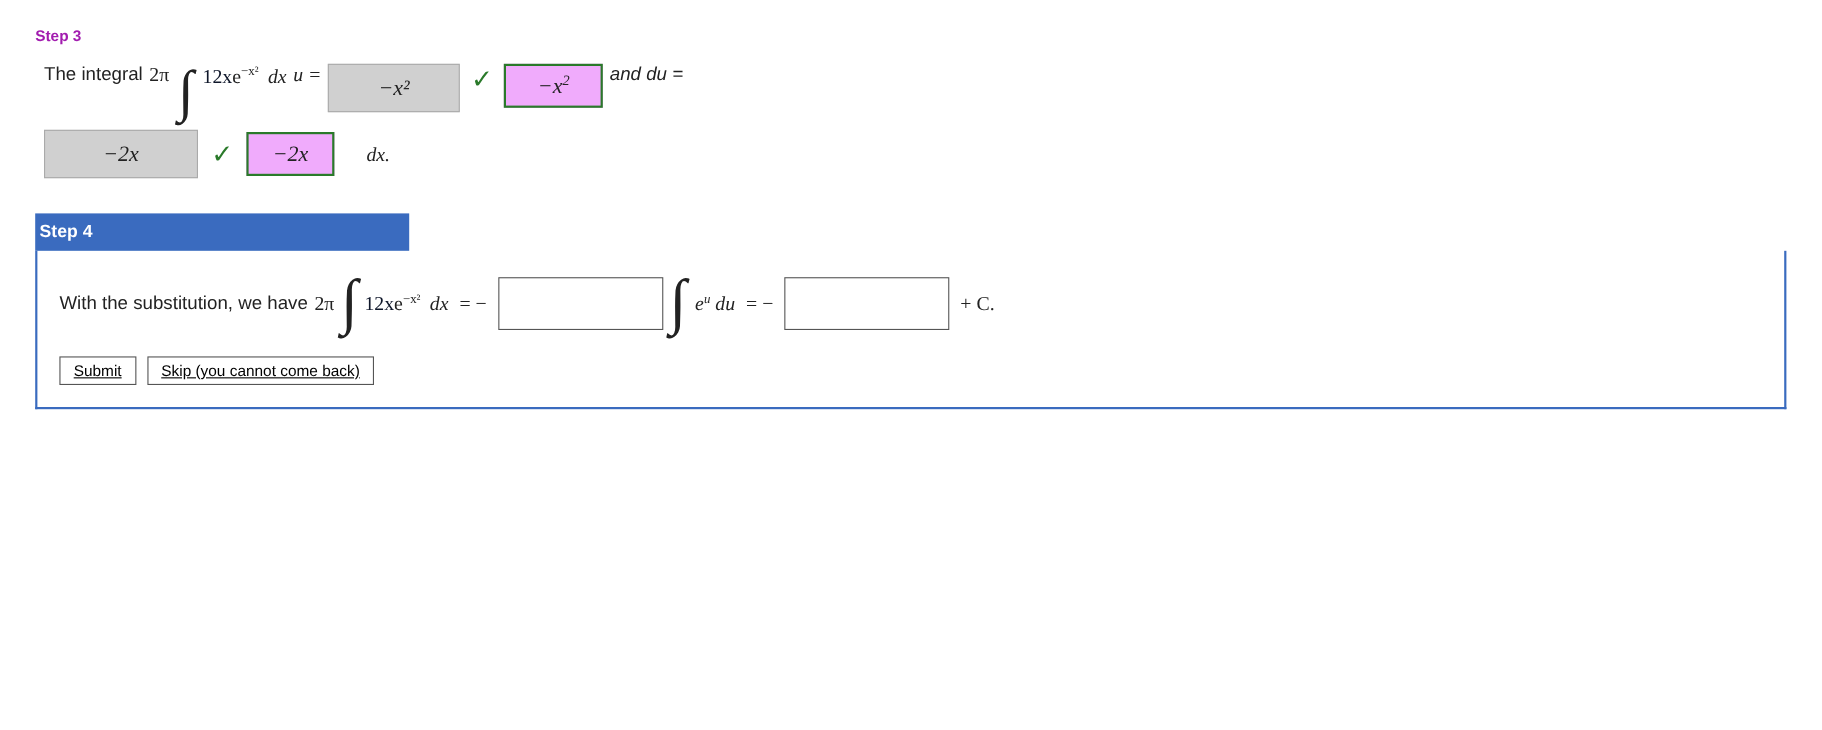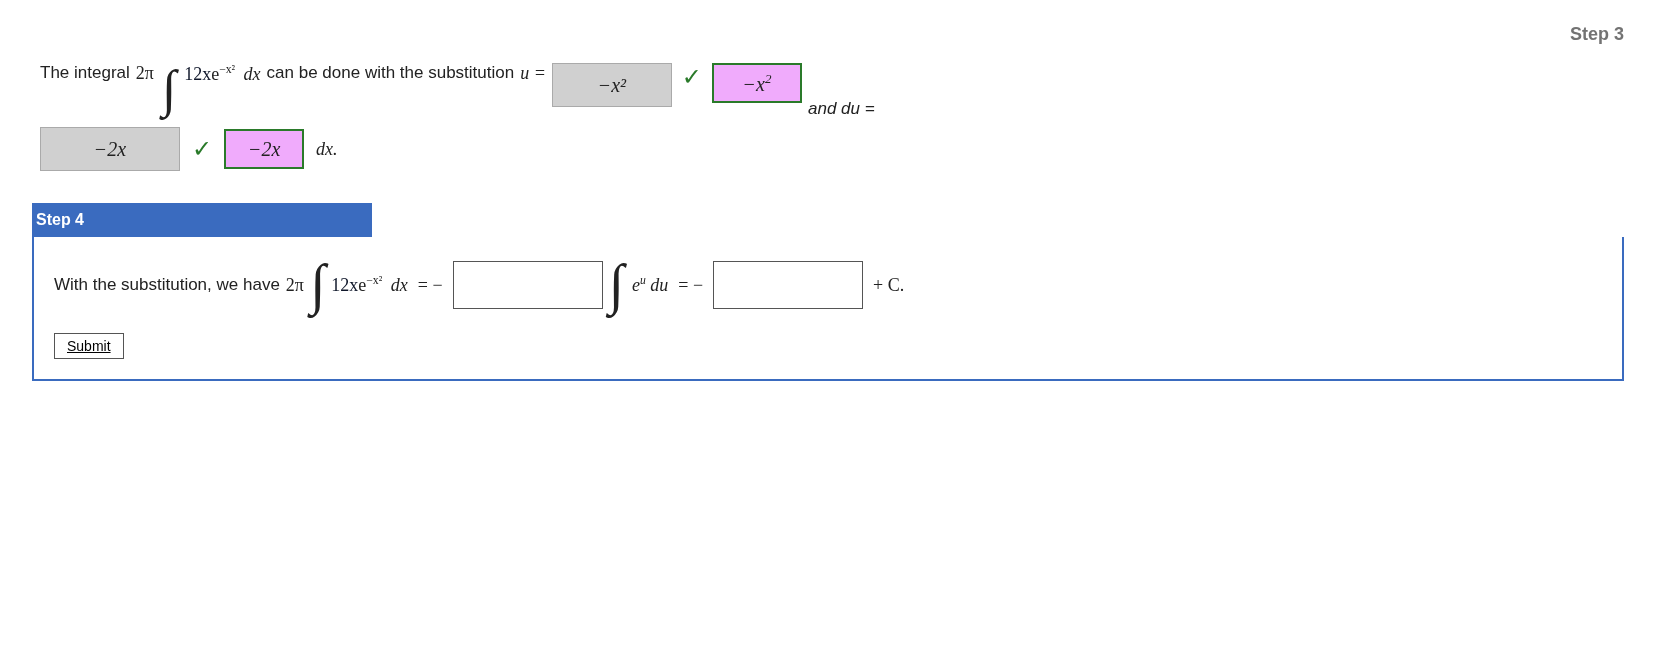--- a/index.html
+++ b/index.html
@@ -6,25 +6,24 @@
     body {
       font-family: 'Times New Roman', Times, serif;
       background: #fff;
       color: #222;
       font-size: 18px;
       padding: 24px 32px;
     }
 
     .step-label {
       font-family: Arial, sans-serif;
-      font-size: 18px;
+      font-size: 14px;
       font-weight: bold;
-      color: #737373;
+      color: #a21caf;
       margin-bottom: 18px;
-      text-align: right;
     }
 
     .step3-content {
       display: flex;
       flex-wrap: wrap;
       align-items: flex-start;
       gap: 6px;
       margin-bottom: 8px;
       padding-left: 8px;
     }
@@ -166,41 +165,40 @@
 <div class="step-label">Step 3</div>
 
 <div class="step3-content">
   <span class="normal-font">The integral</span>
   <span class="math-text">2π</span>
   <span class="integral-symbol">∫</span>
   <span>
     <span class="red-text">12x</span><span>e</span><sup>−x²</sup>
     <span class="math-text" style="font-style:italic; margin-left:4px;">dx</span>
   </span>
-  <span class="normal-font">can be done with the substitution</span>
   <span class="math-text" style="font-style:italic;">u =</span>
   <span class="answer-box">
     <span style="font-style:italic;">−x²</span>
   </span>
   <span class="checkmark">✓</span>
   <span class="correct-box">
     <span style="font-style:italic;">−<em>x</em><sup>2</sup></span>
   </span>
-  <span class="normal-font" style="font-style:italic;margin-top:36px;">and du =</span>
+  <span class="normal-font" style="font-style:italic;">and du =</span>
 </div>
 
 <div class="step3-row2">
   <span class="answer-box" style="min-width:140px;">
     <span style="font-style:italic;">−2<em>x</em></span>
   </span>
   <span class="checkmark">✓</span>
   <span class="correct-box" style="min-width:80px;">
     <span style="font-style:italic;">−2<em>x</em></span>
   </span>
-  <span class="math-text" style="font-style:italic; margin-left:4px;">dx.</span>
+  <span class="math-text" style="font-style:italic; margin-left:21px;">dx.</span>
 </div>
 
 <div>
   <div class="step4-header">Step 4</div>
   <div class="step4-wrapper">
     <div class="step4-body">
       <div class="step4-row">
         <span class="normal-font">With the substitution, we have</span>
         <span class="math-text">2π</span>
         <span class="integral-large">∫</span>
@@ -214,16 +212,17 @@
         <span class="math-text" style="font-style:italic; margin-left:2px;">
           <em>e</em><sup><em>u</em></sup>&nbsp;<em>du</em>
         </span>
         <span class="math-text" style="margin:0 4px;">= −</span>
         <span class="input-box"></span>
         <span class="math-text" style="margin-left:4px;">+ C.</span>
       </div>
 
       <div class="btn-row">
         <button class="action-btn">Submit</button>
+        <button class="action-btn">Skip (you cannot come back)</button>
       </div>
     </div>
   </div>
 </div>
 
 </body></html>

